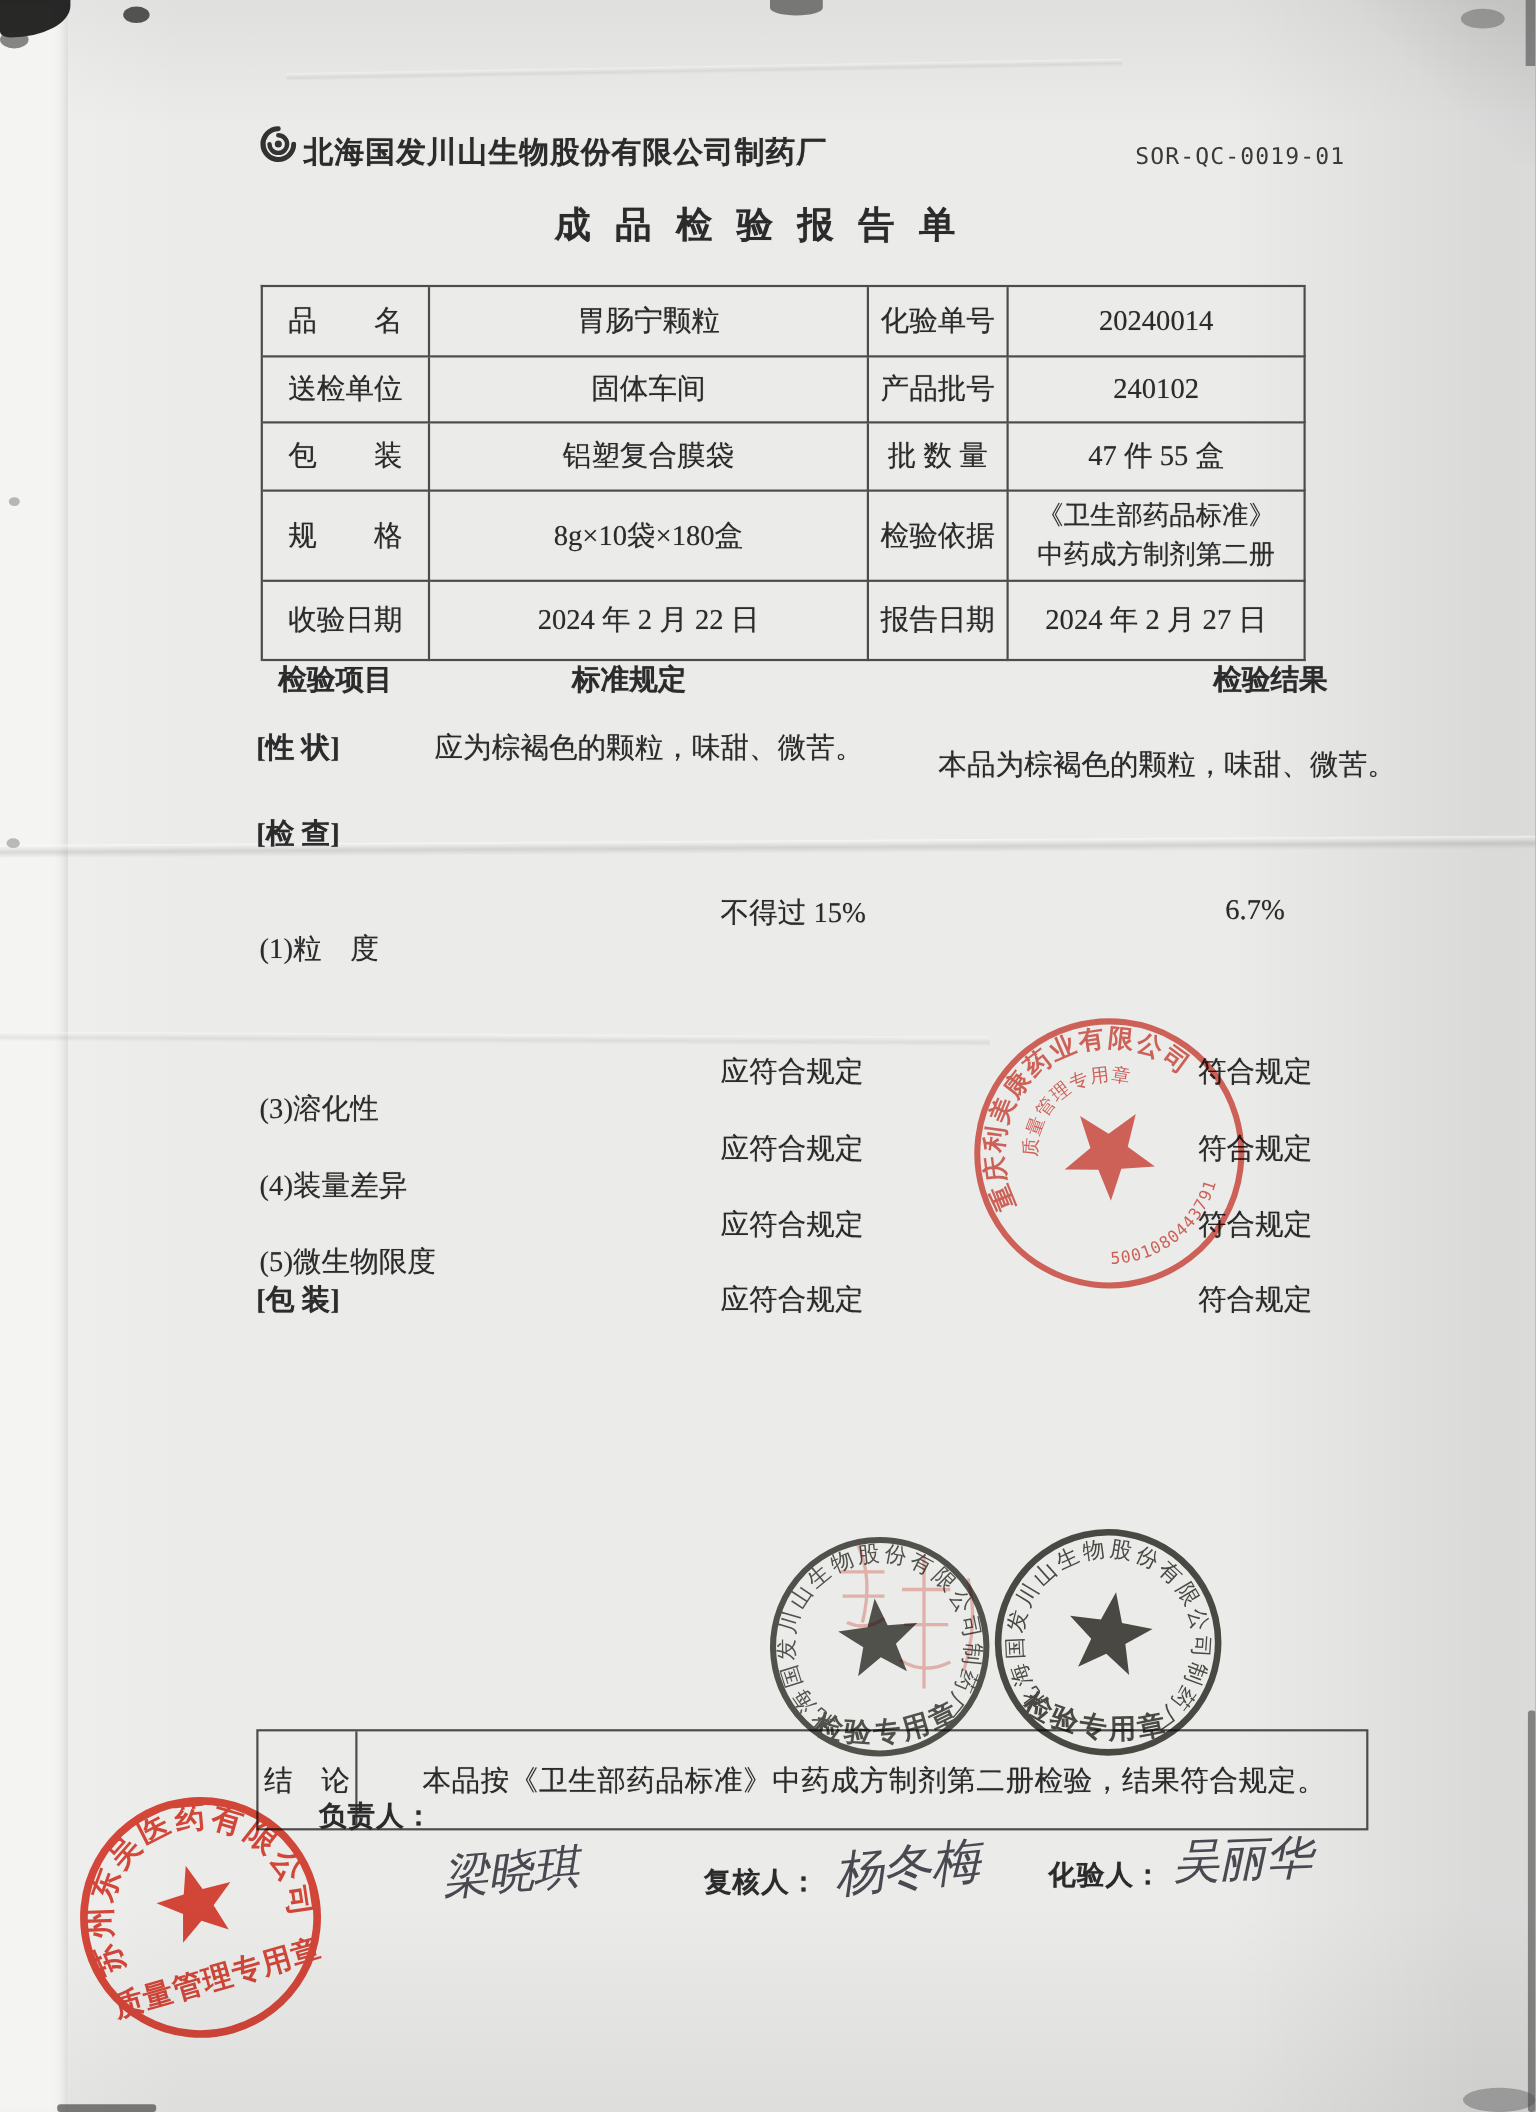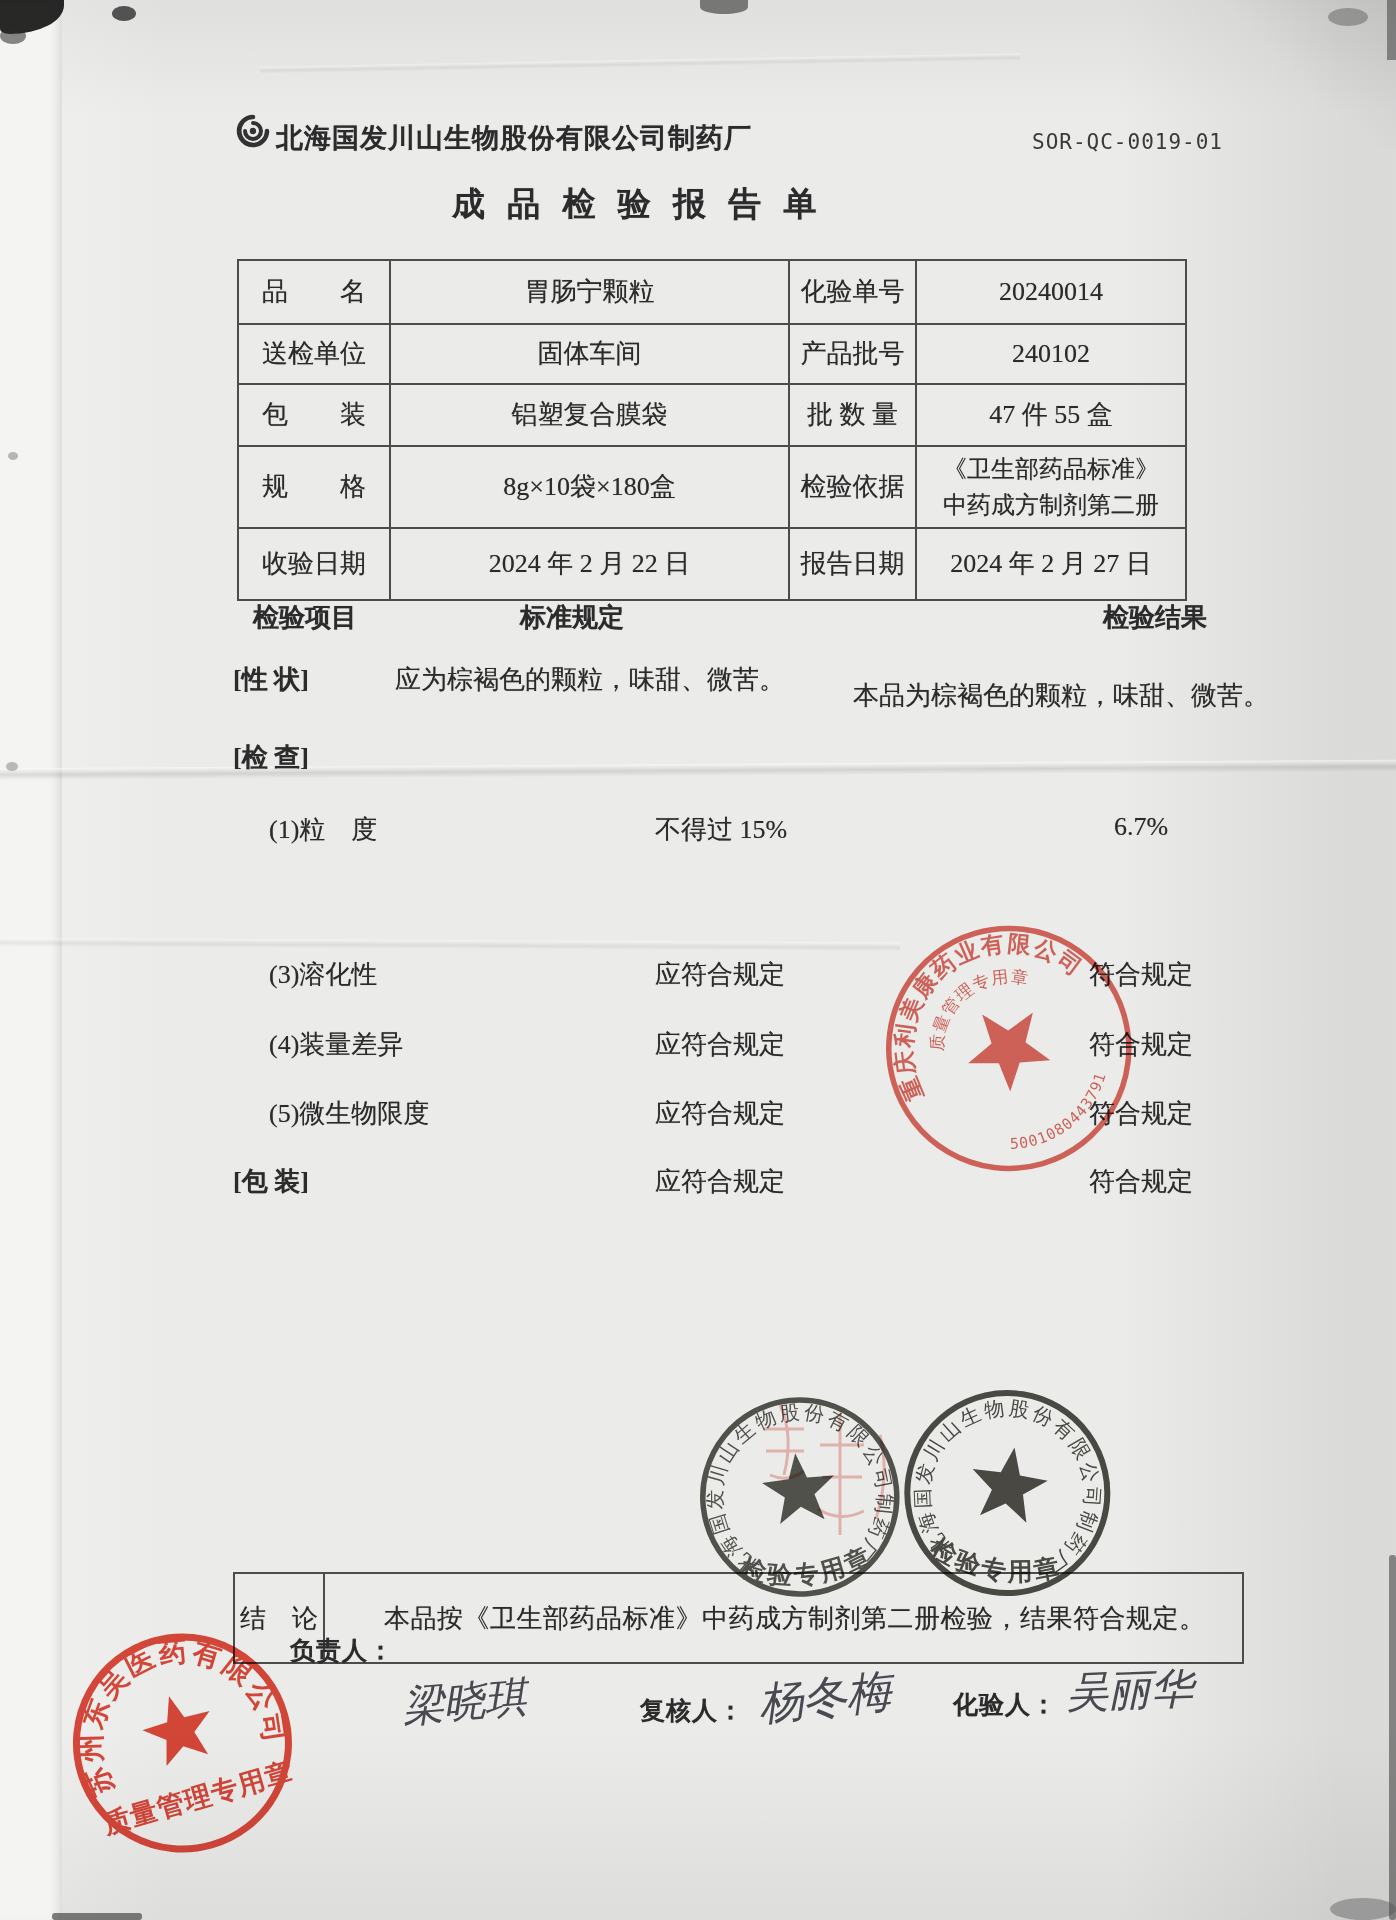--- a/index.html
+++ b/index.html
@@ -11,40 +11,40 @@
       #ebecea;
     font-family:"Liberation Serif","DejaVu Serif",serif;
     color:#2b2b2b;
   }
   .abs{position:absolute;}
   .ink{text-shadow:0 0 .7px rgba(45,45,45,.55);}
   
   .logo{left:234px; top:112px;}
   .company{left:276px; top:120px; font-size:27px; letter-spacing:1px; font-weight:600;}
   .doccode{left:1032px; top:130px; font-size:21px; font-family:"DejaVu Sans Mono",monospace; color:#3a3a3a; letter-spacing:1px;}
-  .title{left:452px; top:182px; font-size:33px; font-weight:bold; letter-spacing:7px;}
+  .title{left:504px; top:182px; font-size:33px; font-weight:bold; letter-spacing:7px;}
   
   .info-table{
     left:237px; top:248px; width:948px;
     display:grid;
     grid-template-columns:152px 399px 127px 270px;
     grid-template-rows:64px 60px 62px 82px 72px;
     border-top:2px solid #4c4c4c; border-left:2px solid #4c4c4c;margin-top:11px;
   }
   .cell{
     border-right:2px solid #4c4c4c; border-bottom:2px solid #4c4c4c;
     display:flex; align-items:center; justify-content:center;
     font-size:26px; text-align:center; line-height:1.35;
   }
   .cell.pre{white-space:pre-line; font-size:24px; line-height:1.5;}
   
   .t-row{left:0; width:1128px; height:44px;}
   .t-row span{position:absolute; white-space:nowrap; font-size:26px;}
   .c-item.sec{left:233px; font-weight:bold;}
-  .c-item.num{left:269px;}
+  .c-item.num{left:236px;margin-top:33px;}
   .c-std{left:655px;}
   .c-std.long{left:395px;}
   .c-res{left:1085px; width:112px; text-align:center;}
   .c-res.long{left:853px; width:auto; top:16px;}
   .hdr span{font-weight:600;}
   
   .conclusion{
     left:233px; top:1572px; width:1007px; height:88px;
     border:2px solid #4c4c4c; display:flex;
   }

